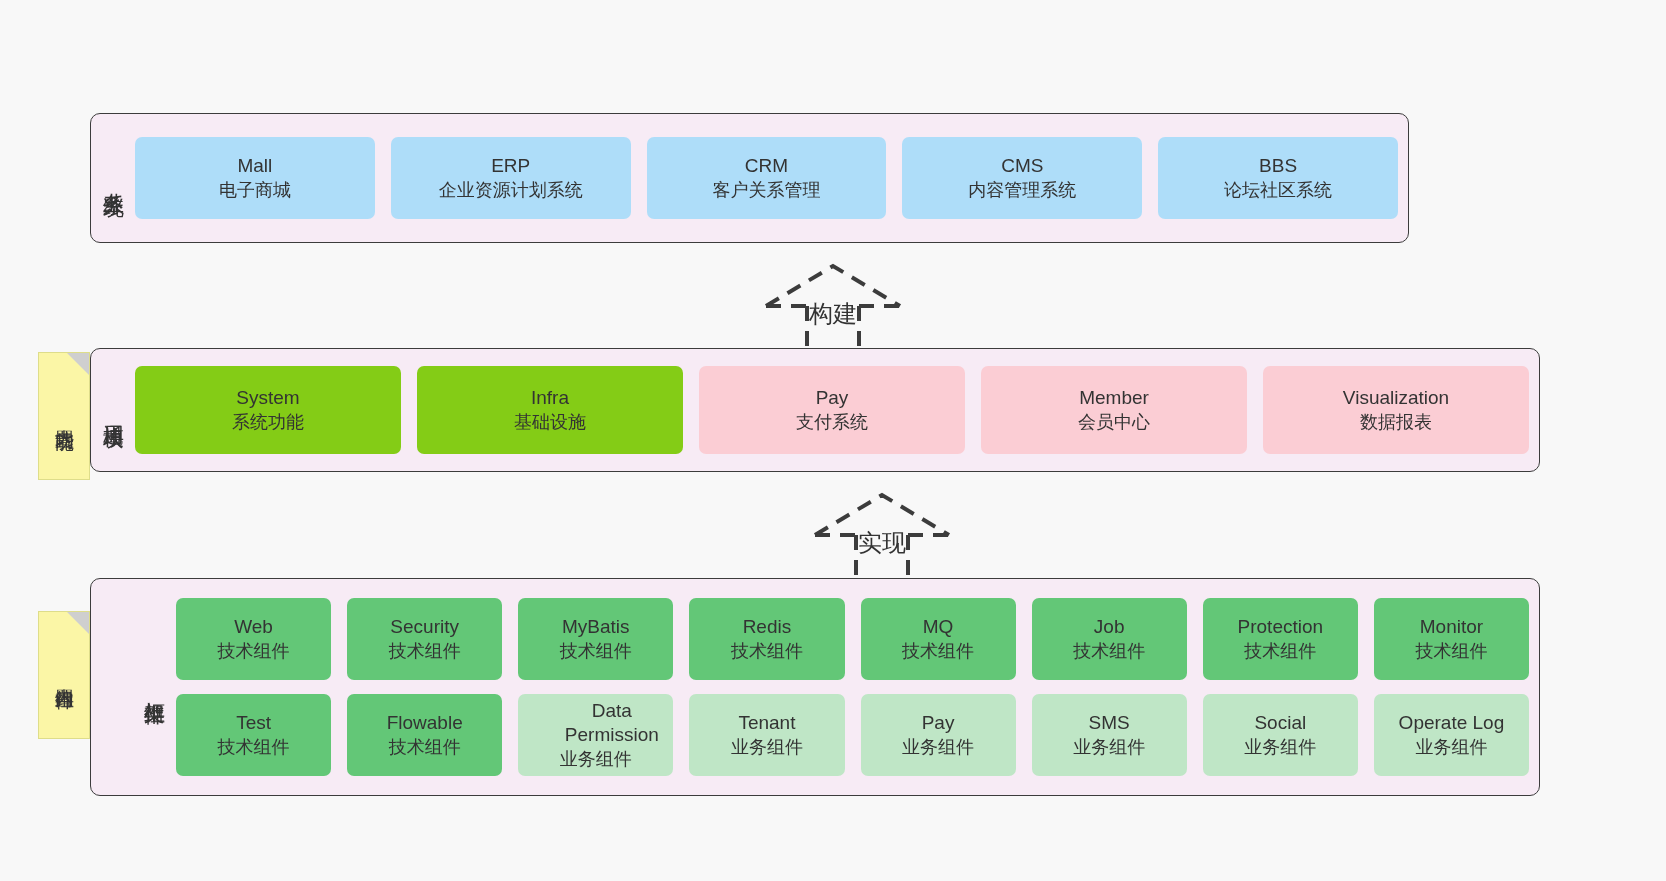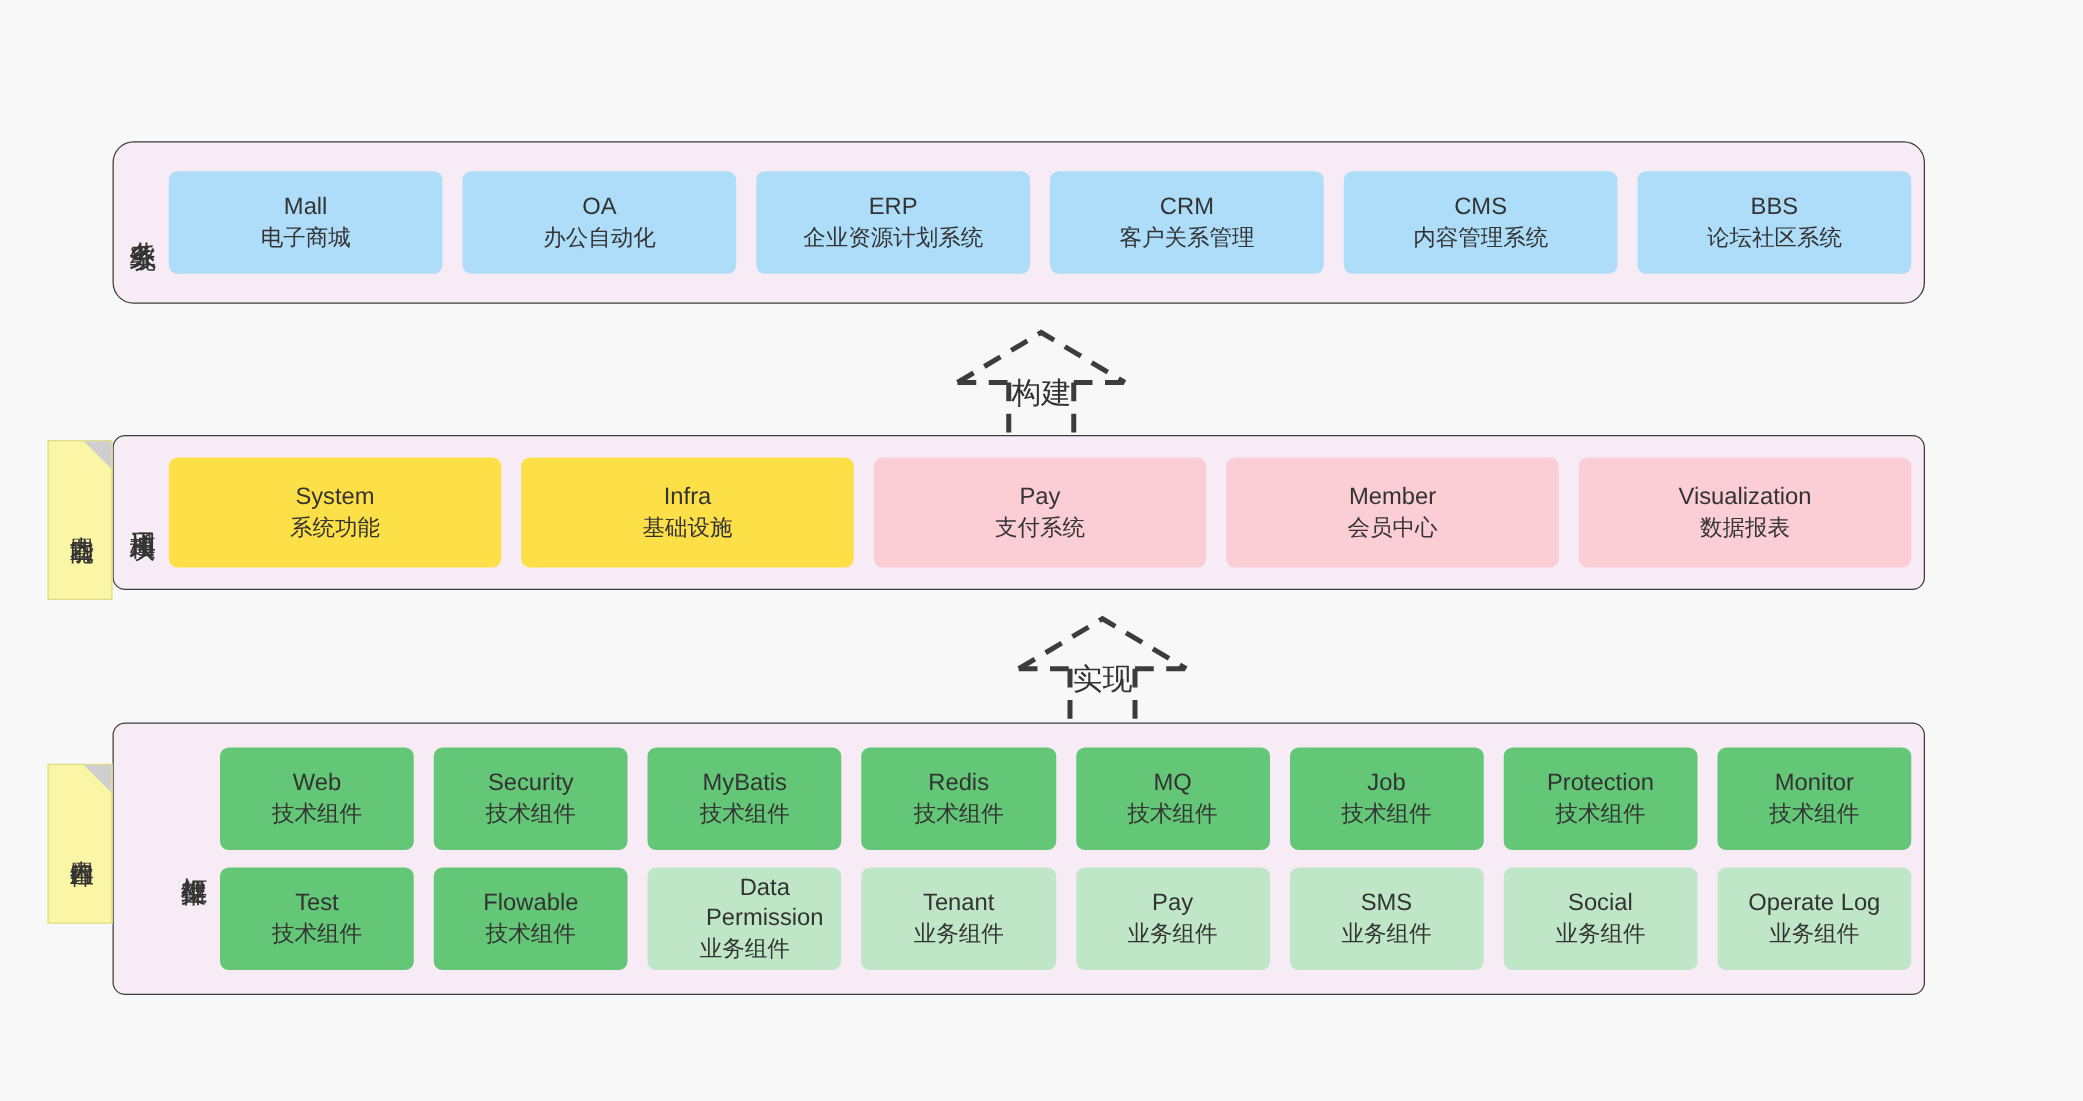--- a/index.html
+++ b/index.html
@@ -76,21 +76,21 @@
     line-height: 1.3;
   }
   .card .ttl {
     font-size: 19px;
     white-space: normal;
   }
   .card .sub {
     font-size: 18px;
   }
   .c-blue   { background: #aeddf9; }
-  .c-red    { background: #fde047; }
+  .c-red    { background: #84cc16; }
   .c-pink   { background: #fbcdd4; }
   .c-green  { background: #63c777; }
   .c-lgreen { background: #bfe6c6; }
 
   .h-biz  { height: 82px; }
   .h-mod  { height: 88px; }
   .h-comp { height: 82px; }
 
   
   .sticky {
@@ -137,31 +137,27 @@
     padding: 0 2px;
     white-space: nowrap;
     user-select: none;
   }
 </style>
 </head>
 <body>
 
 <div id="canvas">
 
-  <div class="layer" id="layer-business" style="left:90px; top:113px; width:1450px; height:130px;border-radius:17px;">
+  <div class="layer" id="layer-business" style="left:90px; top:113px; width:1319px; height:130px;">
     <div class="layer-title">业务系统</div>
     <div class="layer-body">
       <div class="card-row">
         <div class="card c-blue h-biz">
           <span class="ttl">Mall</span>
           <span class="sub">电子商城</span>
-        </div>
-        <div class="card c-blue h-biz">
-          <span class="ttl">OA</span>
-          <span class="sub">办公自动化</span>
         </div>
         <div class="card c-blue h-biz">
           <span class="ttl">ERP</span>
           <span class="sub">企业资源计划系统</span>
         </div>
         <div class="card c-blue h-biz">
           <span class="ttl">CRM</span>
           <span class="sub">客户关系管理</span>
         </div>
         <div class="card c-blue h-biz">

